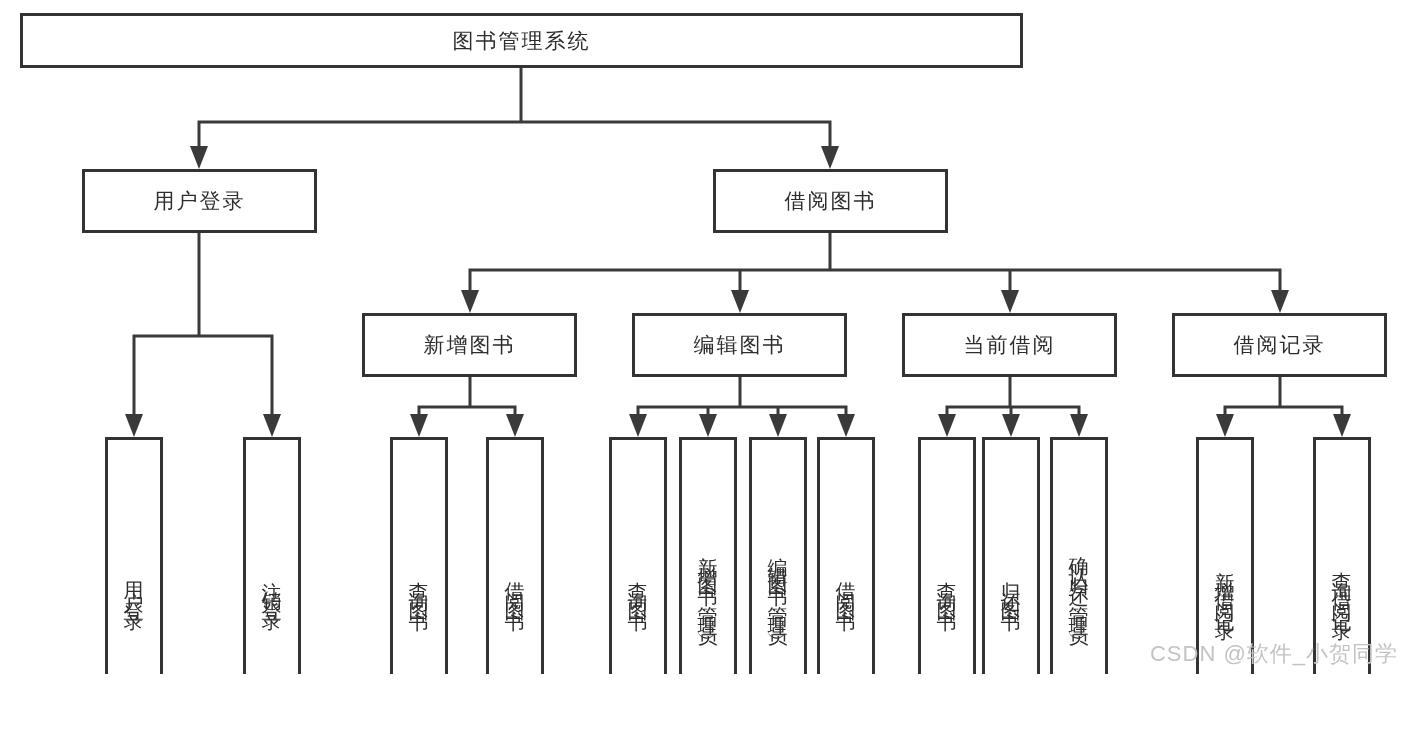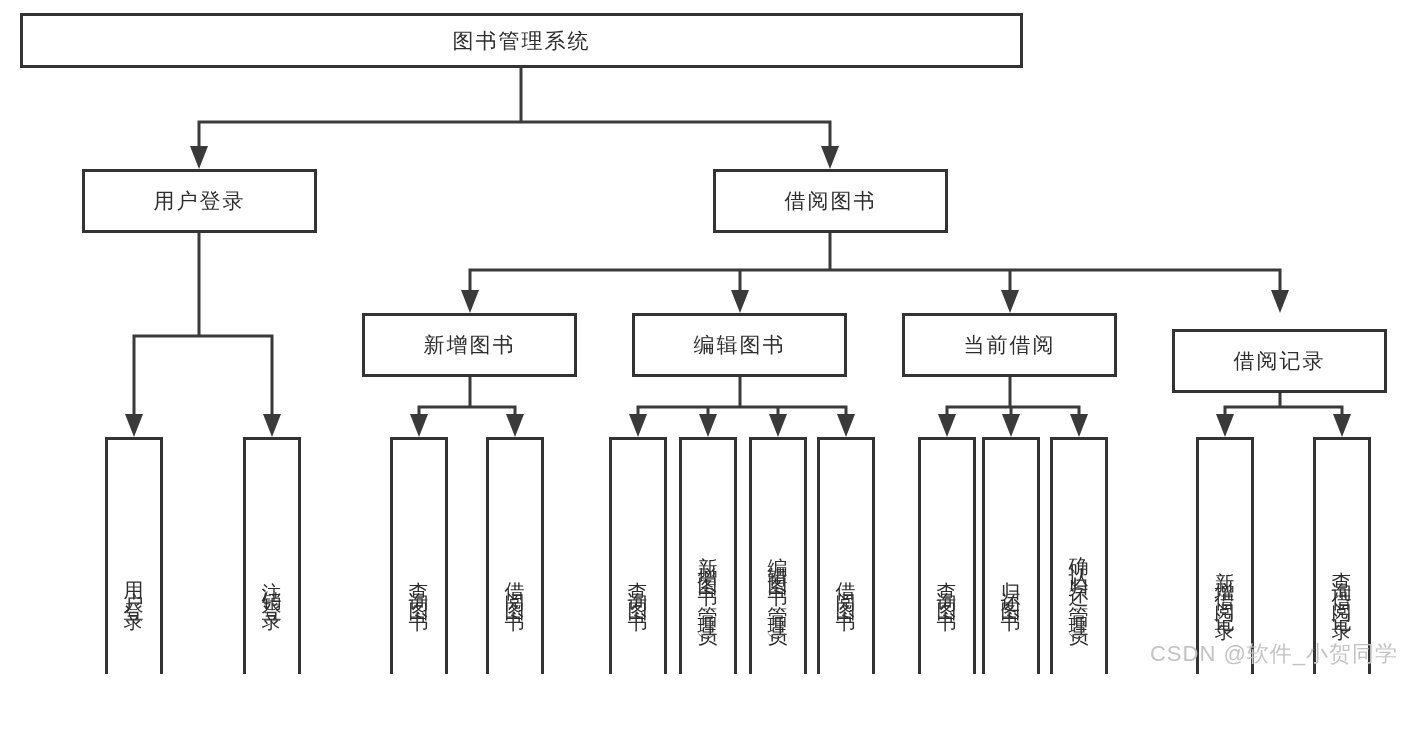--- a/index.html
+++ b/index.html
@@ -129,21 +129,21 @@
   </svg>
 
   <div class="hnode" style="left:20px; top:13px; width:1003px; height:55px;">图书管理系统</div>
 
   <div class="hnode" style="left:82px; top:169px; width:235px; height:64px;">用户登录</div>
   <div class="hnode" style="left:713px; top:169px; width:235px; height:64px;">借阅图书</div>
 
   <div class="hnode" style="left:362px; top:313px; width:215px; height:64px;">新增图书</div>
   <div class="hnode" style="left:632px; top:313px; width:215px; height:64px;">编辑图书</div>
   <div class="hnode" style="left:902px; top:313px; width:215px; height:64px;">当前借阅</div>
-  <div class="hnode" style="left:1172px; top:329px; width:215px; height:64px;">借阅记录</div>
+  <div class="hnode" style="left:1172px; top:313px; width:215px; height:64px;">借阅记录</div>
 
   <div class="leaf" style="left:105px;">
     <span class="vtext">用户登录</span>
   </div>
   <div class="leaf" style="left:243px;">
     <span class="vtext">注销登录</span>
   </div>
 
   <div class="leaf" style="left:390px;">
     <span class="vtext">查询图书</span>

